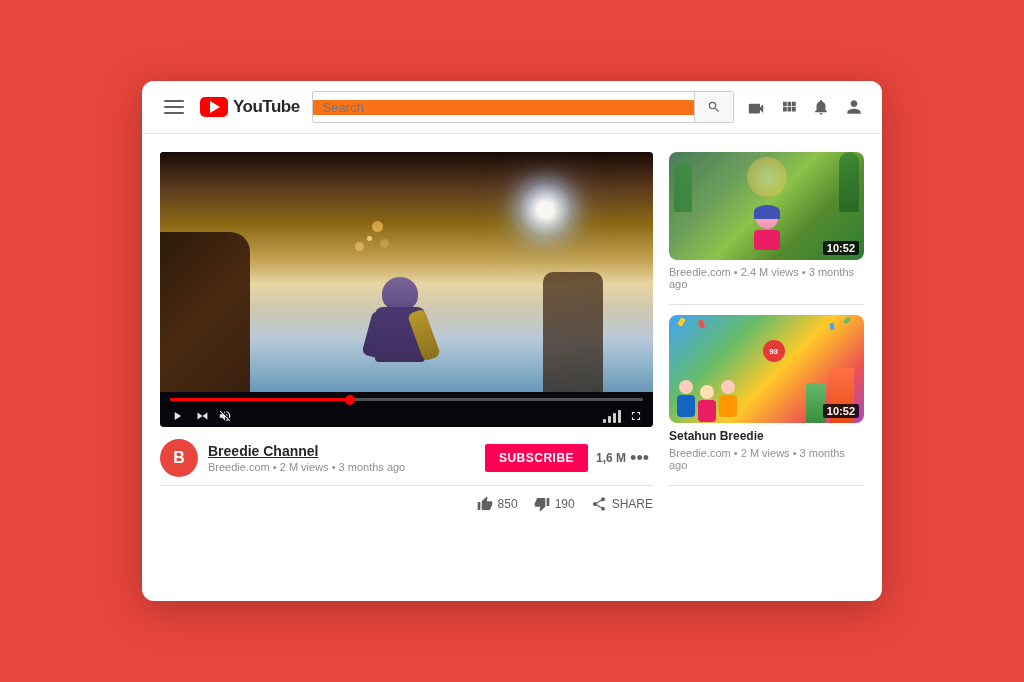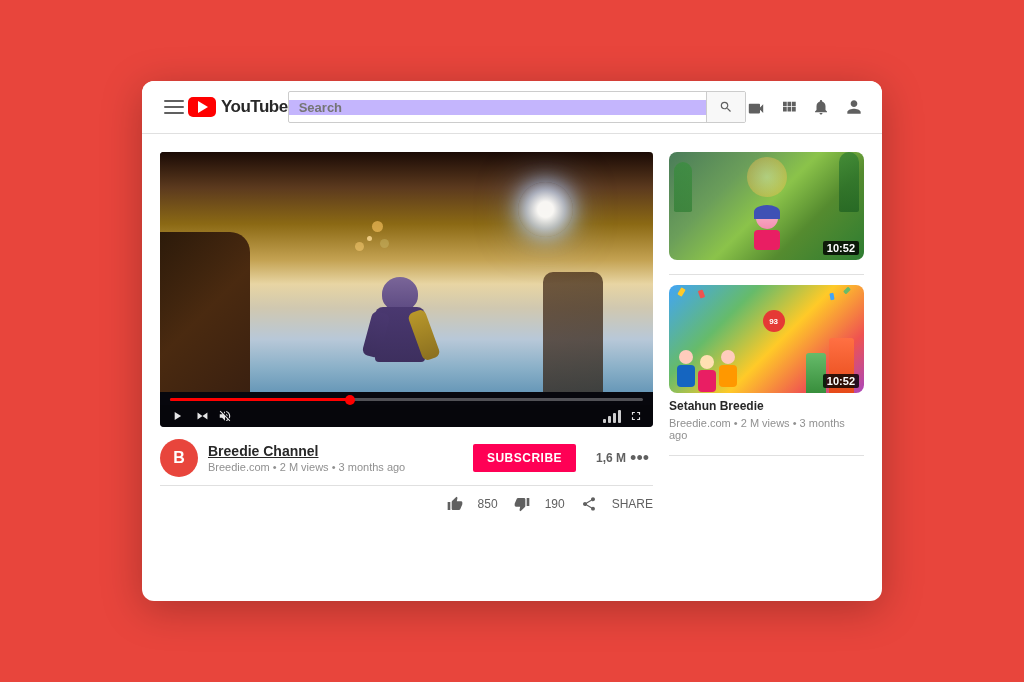--- a/index.html
+++ b/index.html
@@ -21,20 +21,21 @@
       box-shadow: 0 8px 40px rgba(0,0,0,0.25);
       overflow: hidden;
     }
     
     .yt-header {
       display: flex;
       align-items: center;
       padding: 10px 18px;
       border-bottom: 1px solid #e0e0e0;
       background: #fff;
+      gap: 12px;
     }
     .menu-icon {
       cursor: pointer;
       display: flex;
       flex-direction: column;
       gap: 4px;
       padding: 4px;
     }
     .menu-icon span {
       display: block;
@@ -80,22 +81,21 @@
       overflow: hidden;
       height: 32px;
     }
     .search-bar input {
       flex: 1;
       border: none;
       outline: none;
       padding: 0 10px;
       font-size: 13px;
       color: #333;
-      background: #c4b5fd;
-      font-weight: bold;
+      background: #f97316;
     }
     .search-bar button {
       background: #f8f8f8;
       border: none;
       border-left: 1px solid #ccc;
       padding: 0 12px;
       height: 32px;
       cursor: pointer;
       display: flex;
       align-items: center;
@@ -305,21 +305,21 @@
       text-decoration: underline;
     }
     .channel-meta {
       font-size: 11px;
       color: #909090;
       margin-top: 2px;
     }
     .subscribe-area {
       display: flex;
       align-items: center;
-      gap: 20px;
+      gap: 8px;
     }
     .subscribe-btn {
       background: #ff0055;
       color: white;
       border: none;
       padding: 7px 14px;
       border-radius: 2px;
       font-size: 12px;
       font-weight: 700;
       cursor: pointer;
@@ -345,21 +345,21 @@
       gap: 16px;
       padding: 10px 0;
       justify-content: flex-end;
     }
     .engage-btn {
       background: none;
       border: none;
       cursor: pointer;
       display: flex;
       align-items: center;
-      gap: 15px;
+      gap: 5px;
       color: #606060;
       font-size: 12px;
     }
     
     .sidebar {
       width: 195px;
       flex-shrink: 0;
     }
     .next-label {
       font-size: 15px;
@@ -589,20 +589,21 @@
                 <div style="position:absolute;top:-2px;left:-2px;right:-2px;height:14px;background:#3f51b5;border-radius:50% 50% 0 0;"></div>
               </div>
               <div style="width:26px;height:20px;background:#e91e63;border-radius:4px;margin:0 auto;margin-top:1px;"></div>
             </div>
 
             <div style="position:absolute;top:0;right:5px;width:20px;height:60px;background:linear-gradient(180deg,#2e7d32,#1b5e20);border-radius:10px 10px 2px 2px;opacity:0.7;"></div>
             <div style="position:absolute;top:10px;left:5px;width:18px;height:50px;background:linear-gradient(180deg,#388e3c,#2e7d32);border-radius:10px 10px 2px 2px;opacity:0.7;"></div>
           </div>
           <div class="thumb-duration">10:52</div>
         </div>
+        <div class="next-video-meta">Breedie.com • 2.4 M views • 3 months ago</div>
       </div>
 
       <hr class="divider">
 
       <div class="next-video">
         <div class="next-thumb">
           <div class="thumb2-bg">
 
             <div style="position:absolute;top:3px;left:10px;width:5px;height:8px;background:#ffca28;transform:rotate(30deg);border-radius:1px;"></div>
             <div style="position:absolute;top:5px;left:30px;width:5px;height:8px;background:#ef5350;transform:rotate(-20deg);border-radius:1px;"></div>

